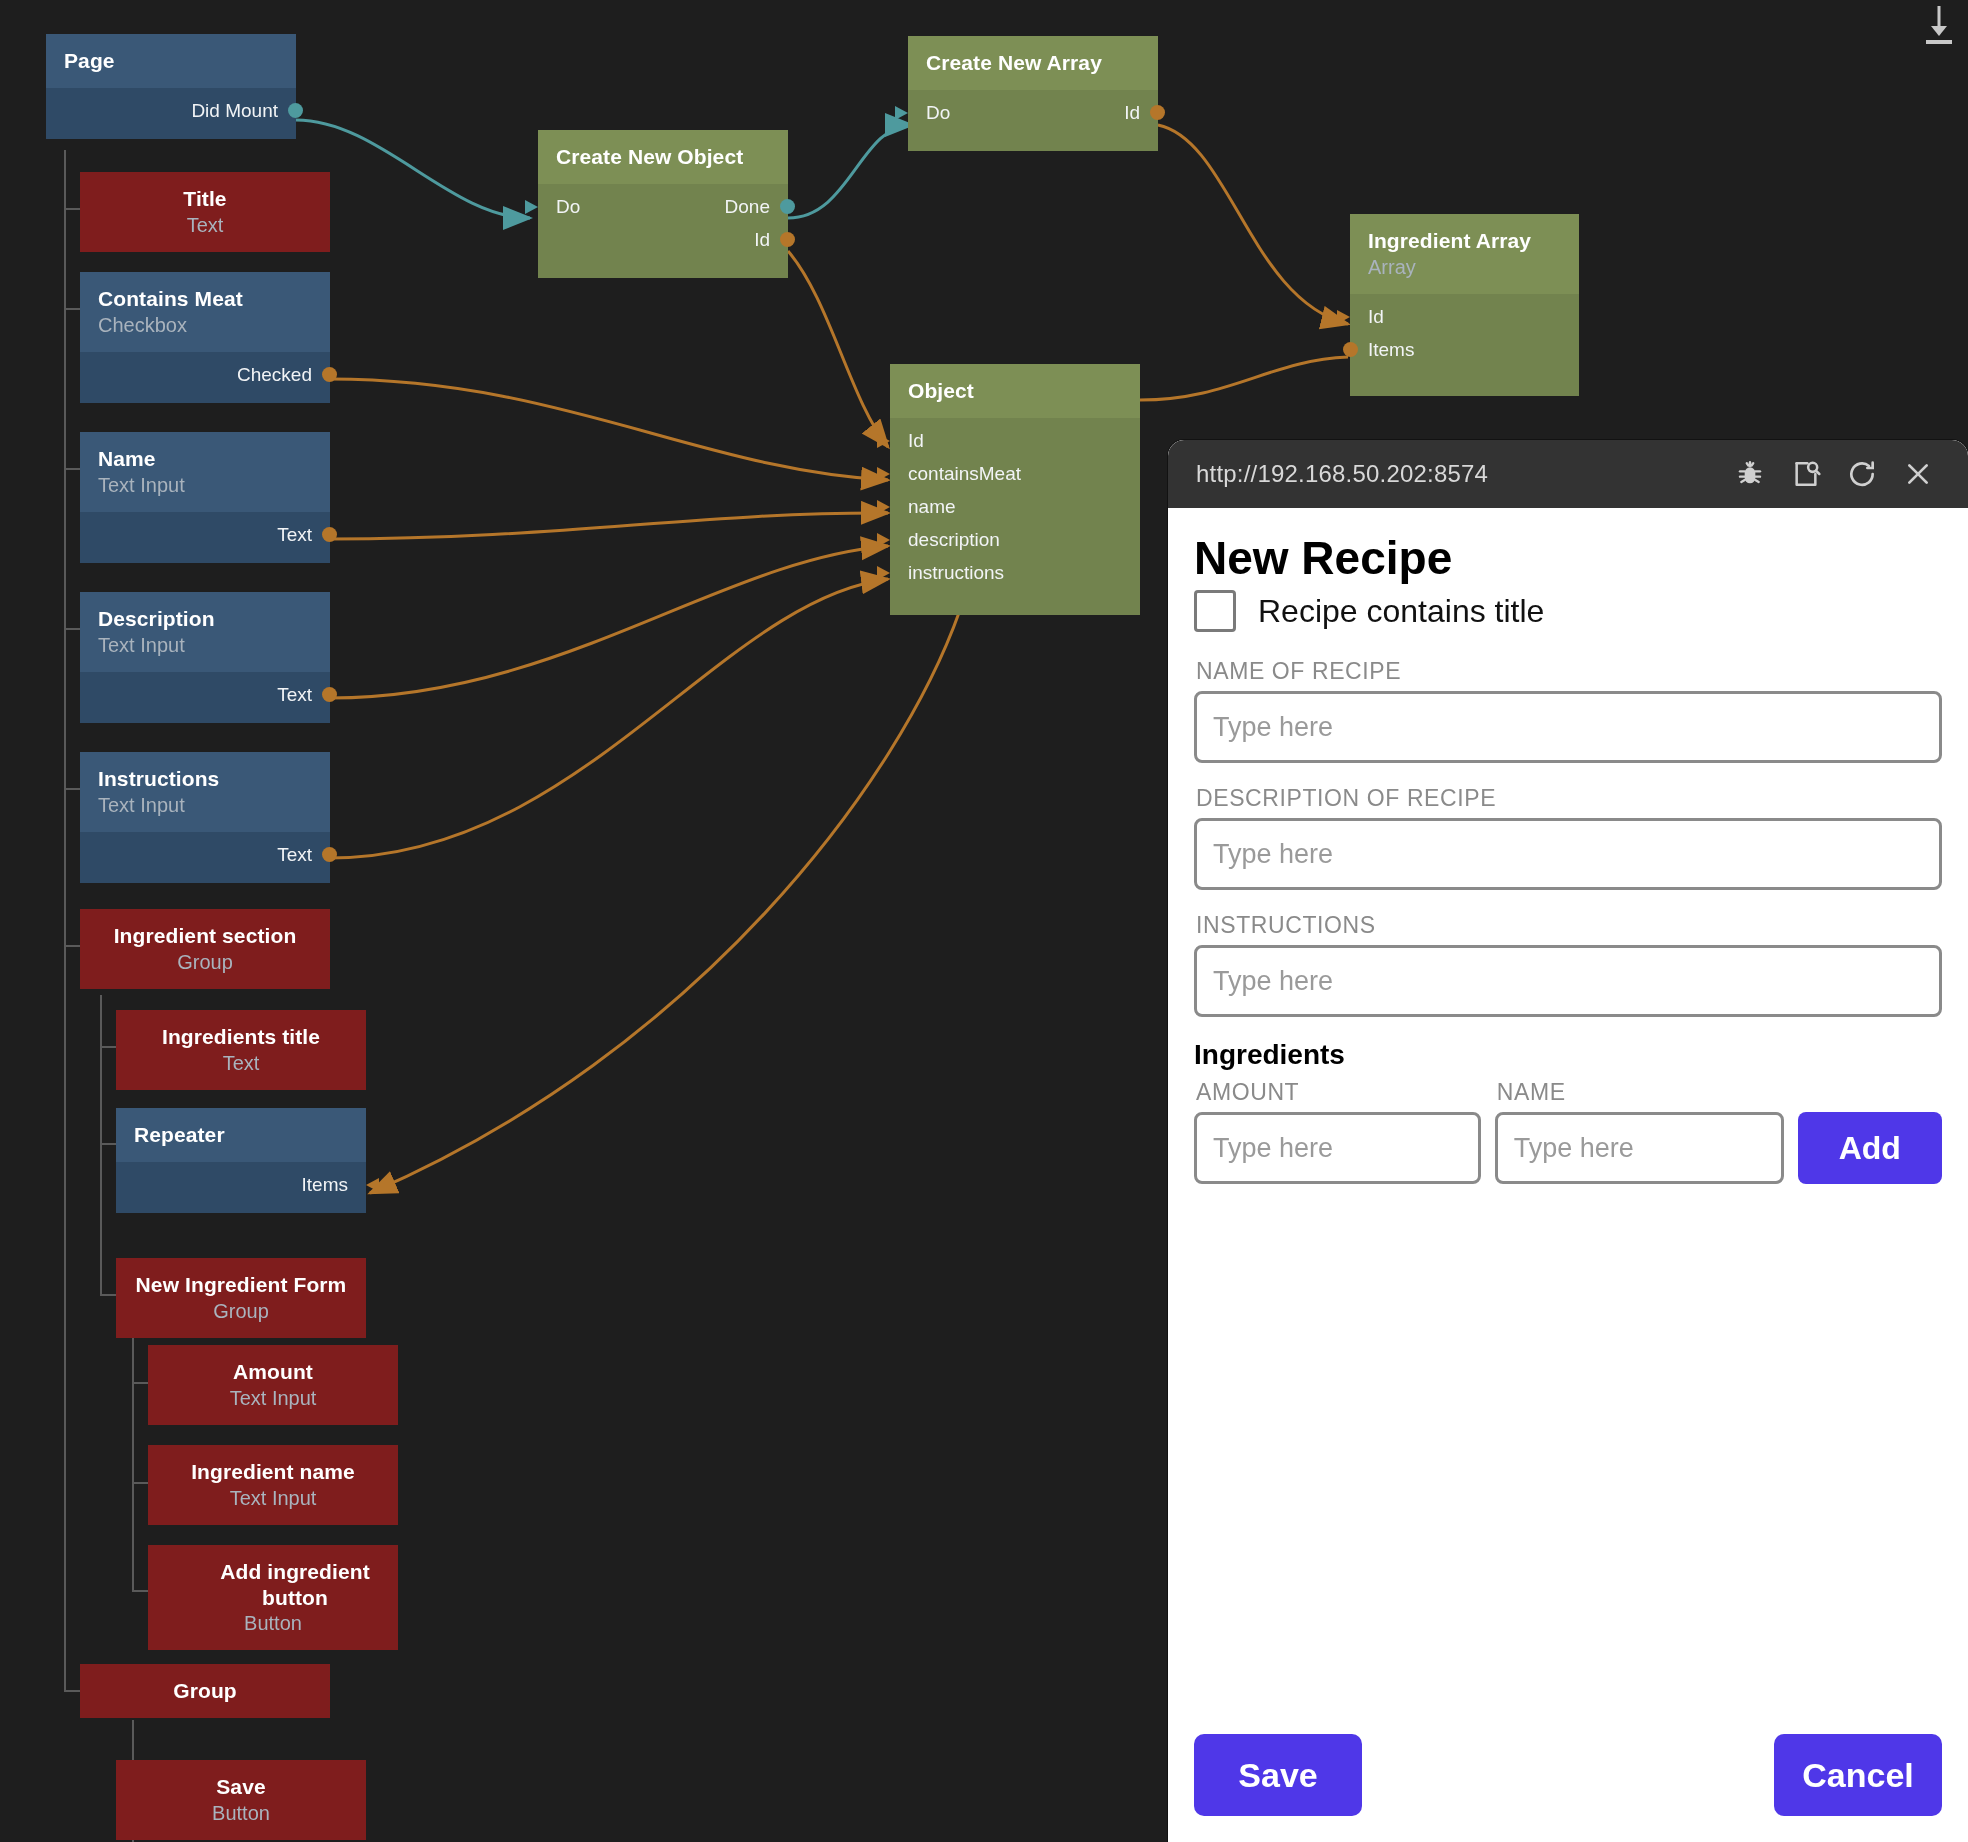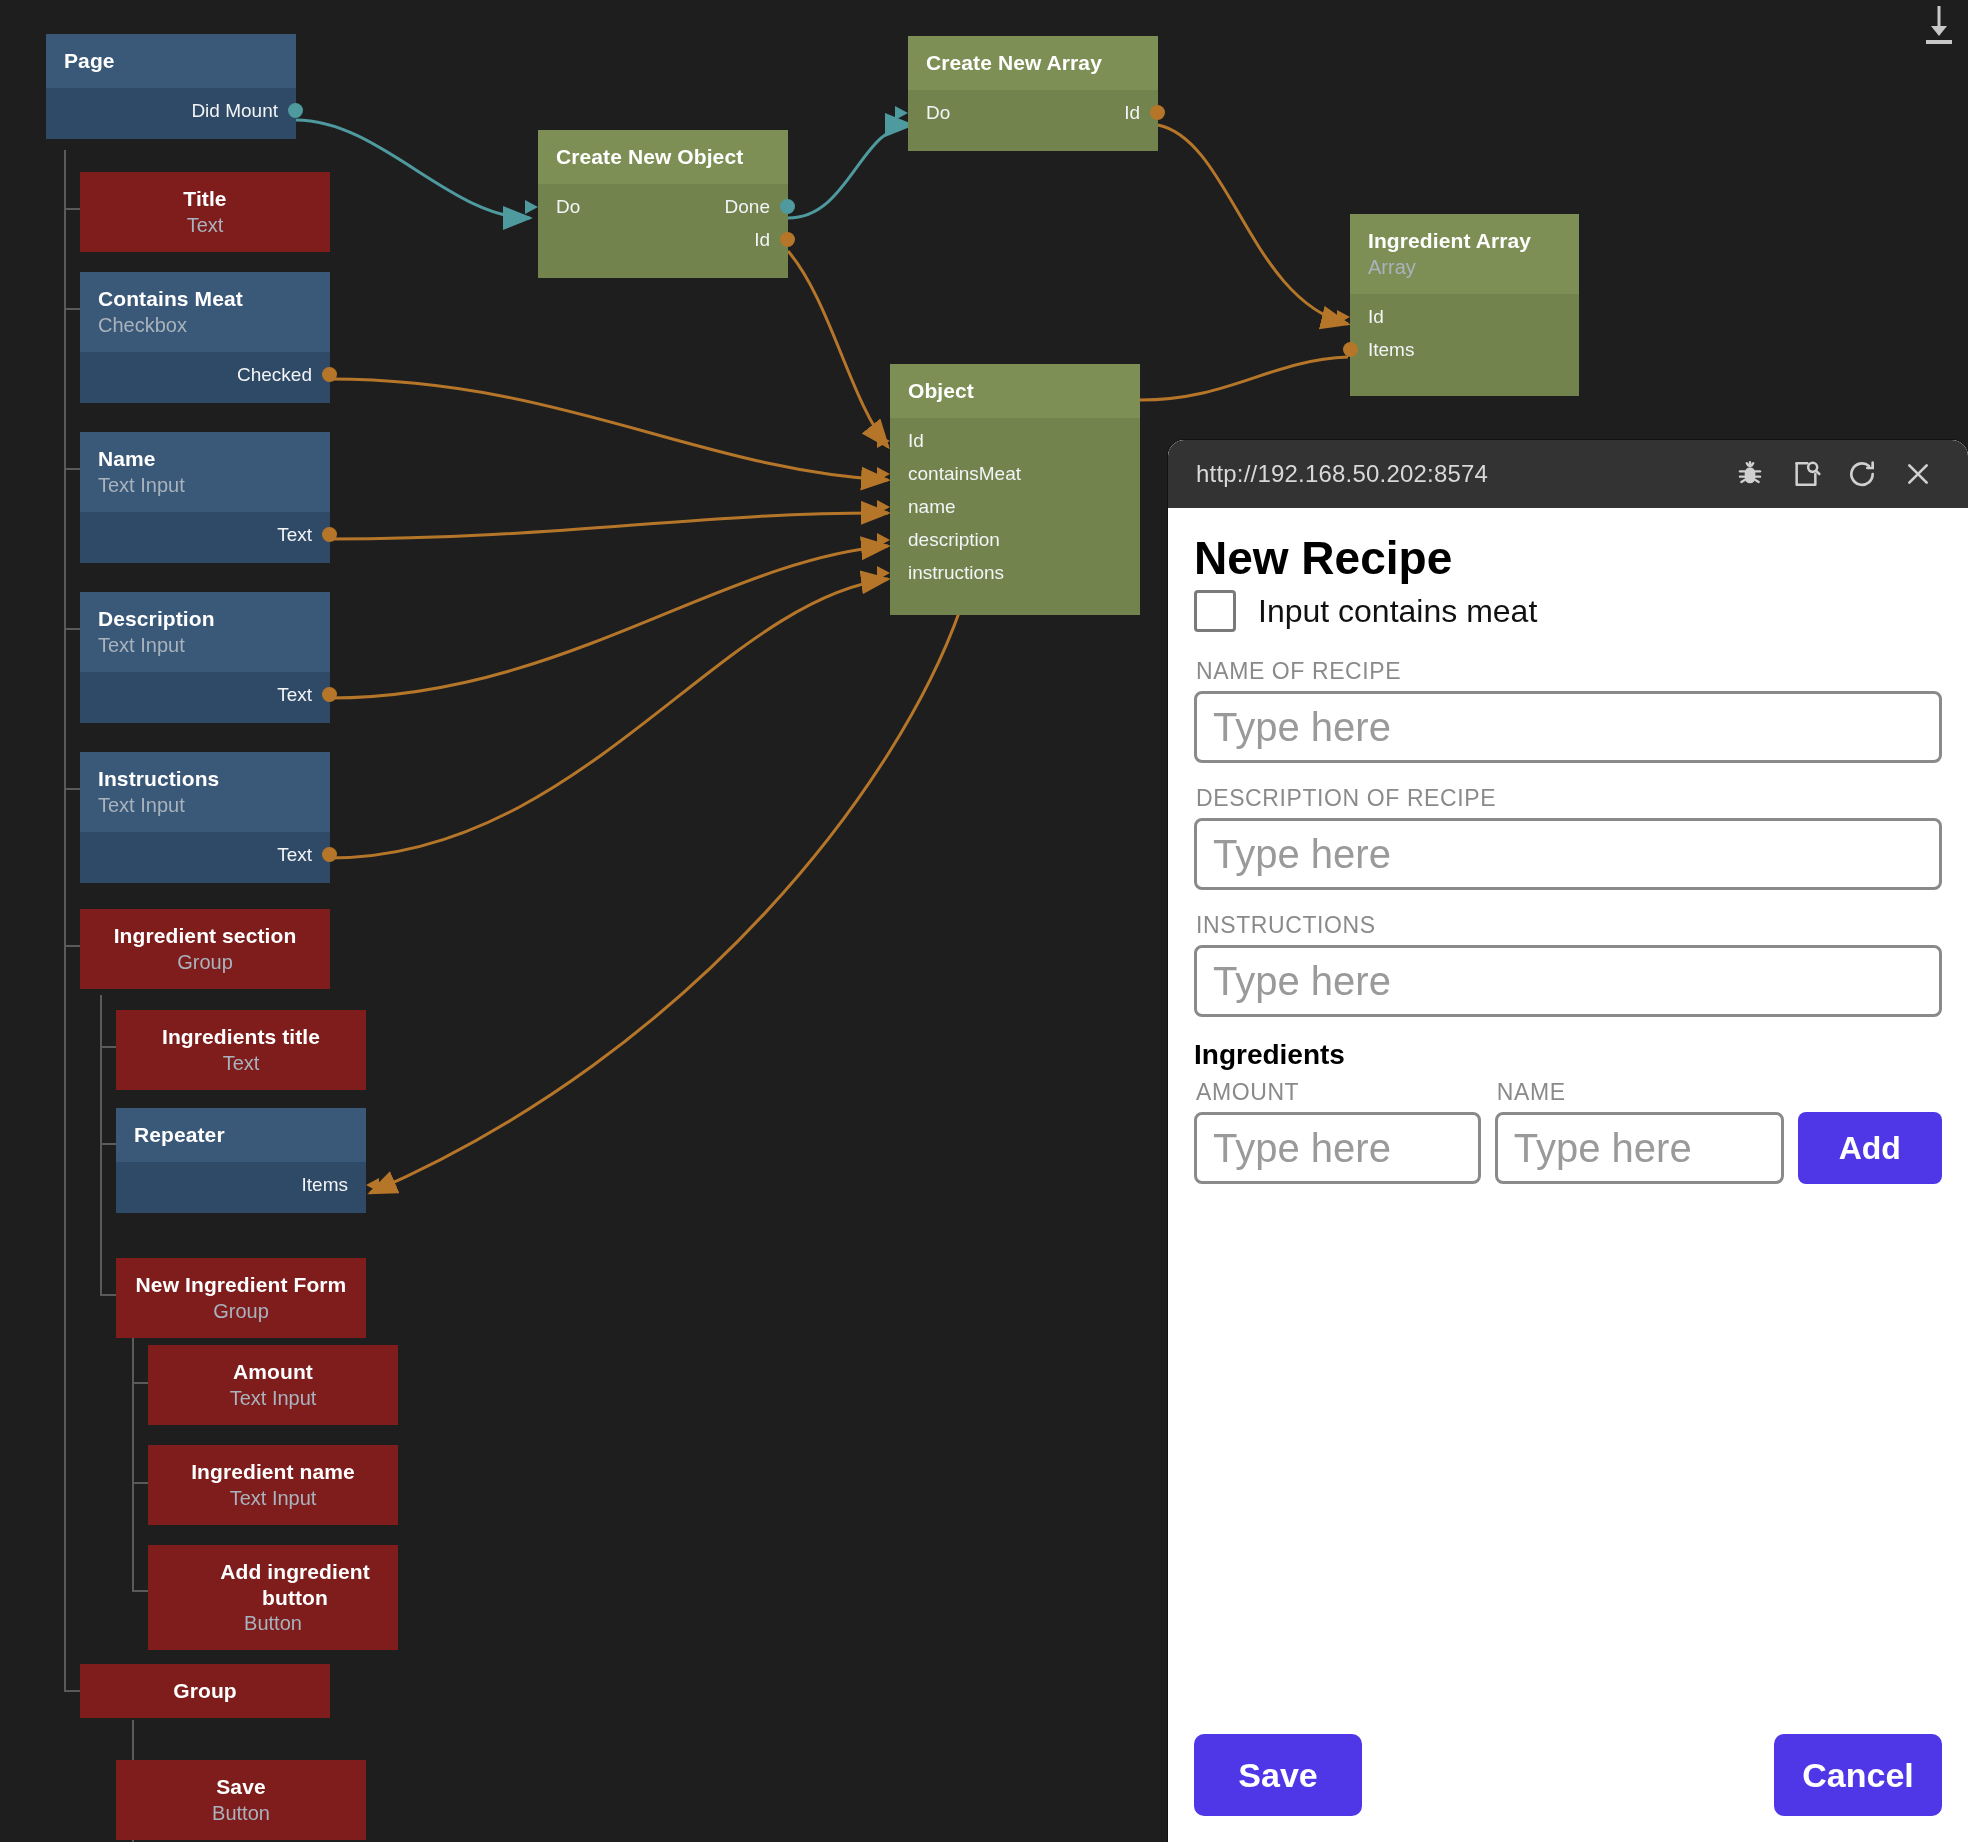--- a/index.html
+++ b/index.html
@@ -72,21 +72,21 @@
   .pv-h1{font-size:46px;font-weight:700;line-height:1.05;margin:0 0 8px 0;color:#000;}
   .pv-h2{font-size:28px;font-weight:700;margin:0 0 8px 0;color:#000;}
   .pv-check-row{display:flex;align-items:center;gap:22px;margin-bottom:26px;}
   .pv-checkbox{width:42px;height:42px;border:3px solid #7a7a7a;border-radius:4px;background:#fff;
                box-sizing:border-box;cursor:pointer;flex:none;}
   .pv-check-label{font-size:32px;color:#111;}
   .pv-flabel{font-size:23px;color:#8a8a8a;letter-spacing:.6px;margin:0 0 6px 2px;
              text-transform:uppercase;font-weight:400;}
   .pv-input{
     width:100%;box-sizing:border-box;height:72px;border:3px solid #8a8a8a;border-radius:8px;
-    background:#fff;font-size:40px;color:#3b82f6;padding:0 16px;outline:none;
+    background:#fff;font-size:27px;color:#3b82f6;padding:0 16px;outline:none;
     font-family:"Liberation Sans","DejaVu Sans",sans-serif;margin-bottom:22px;
   }
   .pv-input::placeholder{color:#9a9a9a;}
   .pv-ing-grid{display:flex;gap:14px;align-items:flex-end;}
   .pv-ing-col{display:flex;flex-direction:column;}
   .pv-ing-col.amount{width:290px;}
   .pv-ing-col.name{width:292px;}
   .pv-add{
     width:146px;height:72px;background:#4f37e8;color:#fff;border:none;border-radius:8px;
     font-size:32px;font-weight:700;cursor:pointer;margin-bottom:22px;
@@ -431,21 +431,21 @@
       </svg>
     </div>
   </div>
 
   <div id="pvbody">
 
     <h1 class="pv-h1">New Recipe</h1>
 
     <div class="pv-check-row">
       <div class="pv-checkbox"></div>
-      <div class="pv-check-label">Input contains meat</div>
+      <div class="pv-check-label">Recipe contains title</div>
     </div>
 
     <div class="pv-flabel">NAME OF RECIPE</div>
     <input class="pv-input" type="text" placeholder="Type here" style="">
 
     <div class="pv-flabel">DESCRIPTION OF RECIPE</div>
     <input class="pv-input" type="text" placeholder="Type here" style="">
 
     <div class="pv-flabel">INSTRUCTIONS</div>
     <input class="pv-input" type="text" placeholder="Type here" style="">

